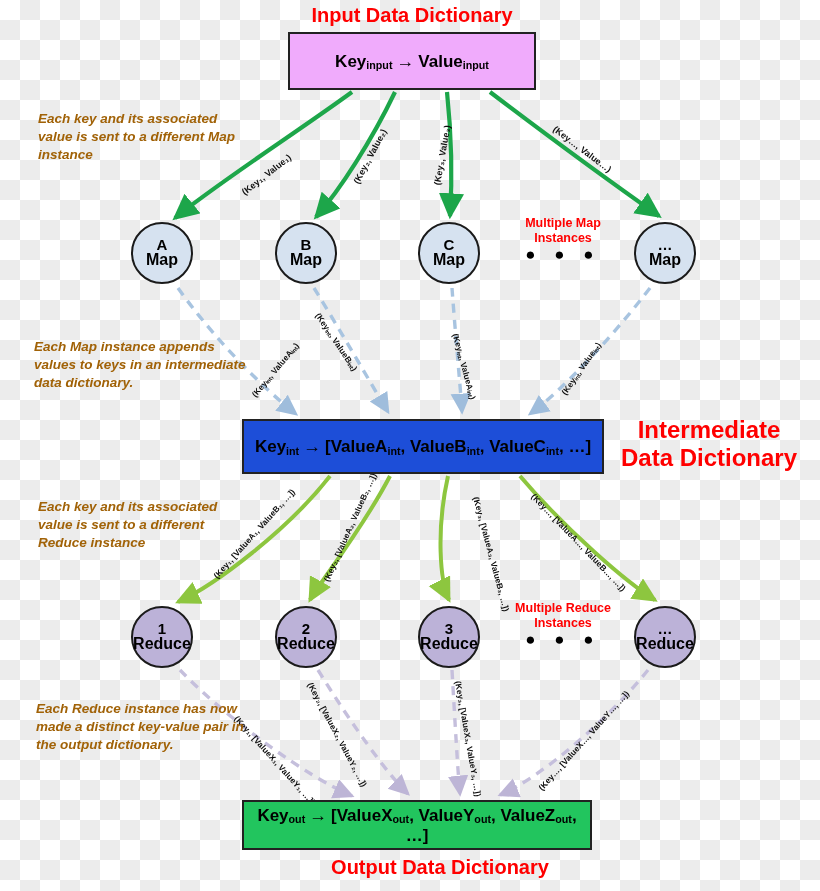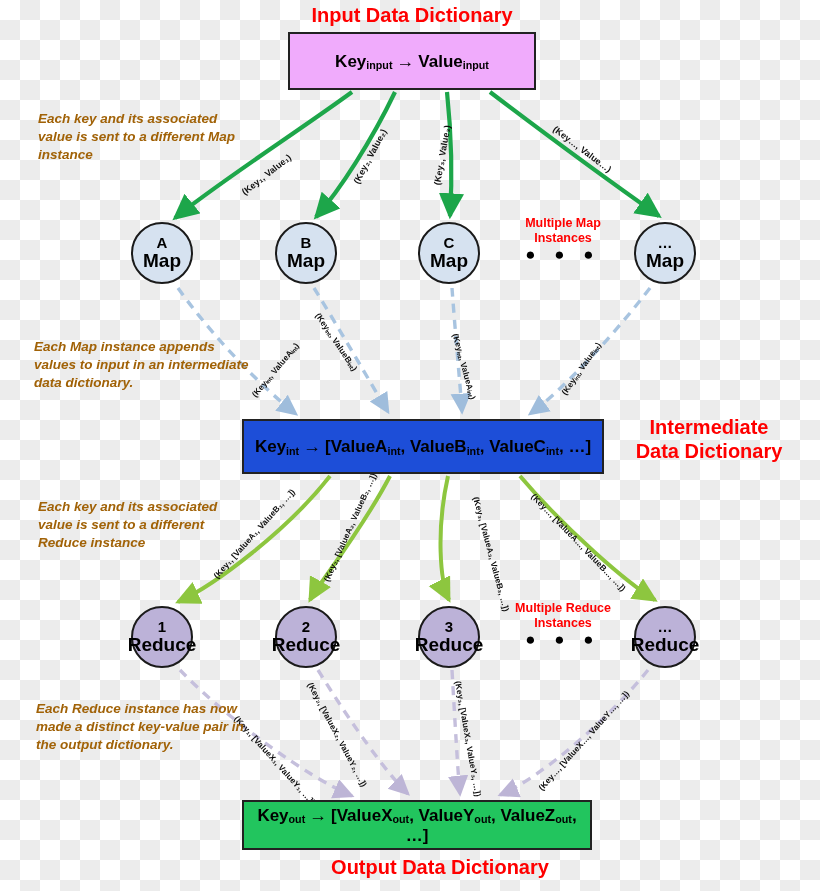--- a/index.html
+++ b/index.html
@@ -70,21 +70,21 @@
   
   .redcap {
     position: absolute;
     color: #FF0000;
     font-weight: bold;
     text-align: center;
     z-index: 6;
     line-height: 1.18;
   }
   #input-caption { left: 270px; top: 4px; width: 284px; font-size: 20px; }
-  #intermediate-caption { left: 604px; top: 416px; width: 210px; font-size: 20px; }
+  #intermediate-caption { left: 604px; top: 416px; width: 210px; font-size: 24px; }
   #output-caption { left: 240px; top: 856px; width: 356px; font-size: 20px; margin-left: 22px; }
   #multi-map-caption { left: 504px; top: 216px; width: 118px; font-size: 12.5px; }
   #multi-reduce-caption { left: 500px; top: 601px; width: 126px; font-size: 12.5px; }
 
   .dots {
     margin-top: 1px;
     letter-spacing: 7px;
     color: #000000;
     font-size: 17px;
     line-height: 0.9;
@@ -115,21 +115,21 @@
     display: flex;
     flex-direction: column;
     align-items: center;
     justify-content: center;
     font-weight: bold;
     color: #000000;
     line-height: 1.05;
     z-index: 5;
   }
   .node .nid  { font-size: 15px; }
-  .node .nrole{ font-size: 19px; }
+  .node .nrole{ font-size: 16px; }
   .map-node    { background: #D6E2F0; }
   .reduce-node { background: #BCB2D8; }
 
   #map-a { left: 131px; top: 222px; }
   #map-b { left: 275px; top: 222px; }
   #map-c { left: 418px; top: 222px; }
   #map-d { left: 634px; top: 222px; }
 
   #red-1 { left: 131px; top: 606px; }
   #red-2 { left: 275px; top: 606px; }
@@ -199,21 +199,21 @@
     </g>
   </svg>
 
   <div class="redcap" id="input-caption">Input Data Dictionary</div>
 
   <div class="dictbox" id="input-box">
     <span><span>Key</span><sub>input</sub><span class="arrowglyph">→</span><span>Value</span><sub>input</sub></span>
   </div>
 
   <div class="note" id="note-map">Each key and its associated value is sent to a different Map instance</div>
-  <div class="note" id="note-append">Each Map instance appends values to input in an intermediate data dictionary.</div>
+  <div class="note" id="note-append">Each Map instance appends values to keys in an intermediate data dictionary.</div>
   <div class="note" id="note-reduce">Each key and its associated value is sent to a different Reduce instance</div>
   <div class="note" id="note-output">Each Reduce instance has now made a distinct key-value pair in the output dictionary.</div>
 
   <div class="elabel" style="left:243px; top:188px; transform: rotate(-38deg);">(Key₁, Value₁)</div>
   <div class="elabel" style="left:356px; top:178px; transform: rotate(-62deg);">(Key₂, Value₂)</div>
   <div class="elabel" style="left:437px; top:180px; transform: rotate(-80deg);">(Key₃, Value₃)</div>
   <div class="elabel" style="left:554px; top:123px; transform: rotate(37deg);">(Key…, Value…)</div>
 
   <div class="node map-node" id="map-a">
     <span class="nid">A</span>

